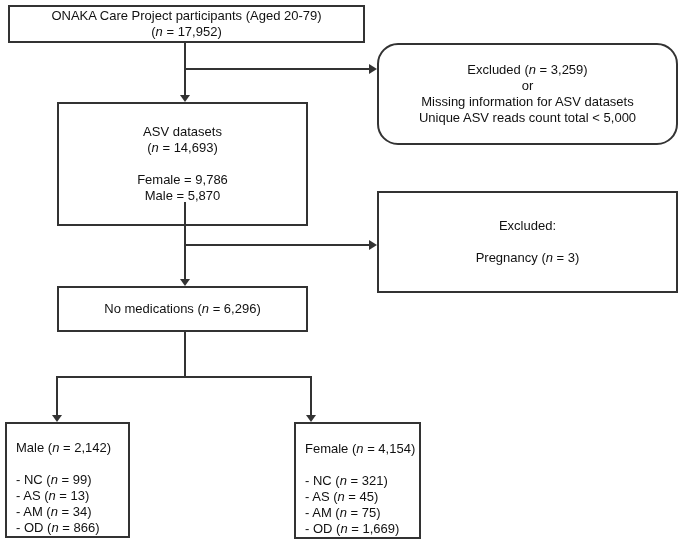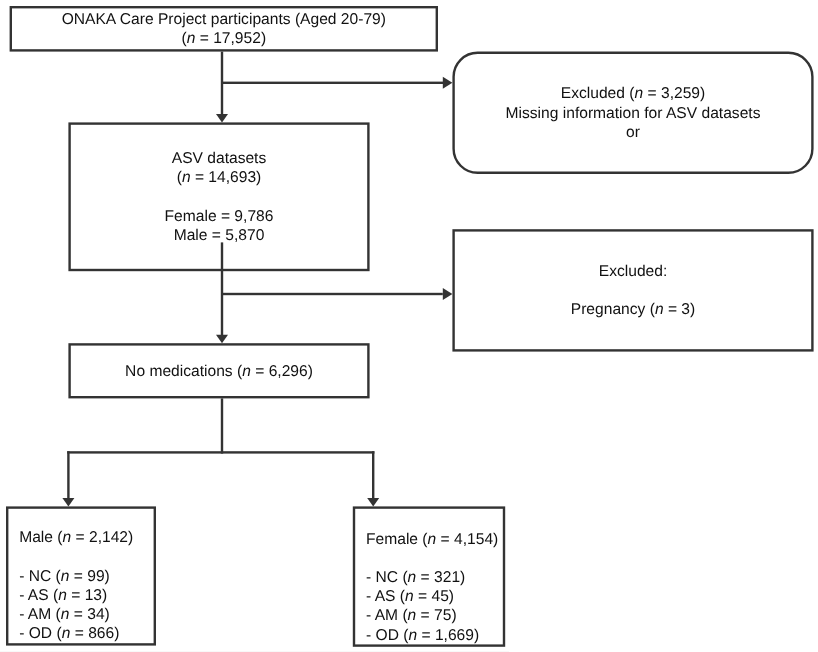--- a/index.html
+++ b/index.html
@@ -79,22 +79,23 @@
 
 <div id="figure">
 
   <div class="box align-center" id="box-participants">
       <div class="line">ONAKA Care Project participants (Aged 20-79)</div>
       <div class="line">(<i>n</i> = 17,952)</div>
     </div>
 
   <div class="box align-center" id="box-excluded-asv">
       <div class="line">Excluded (<i>n</i> = 3,259)</div>
+      <div class="line">or</div>
       <div class="line">Missing information for ASV datasets</div>
-      <div class="line">or</div>
+      <div class="line">Unique ASV reads count total &lt; 5,000</div>
     </div>
 
   <div class="box align-center" id="box-asv-datasets">
       <div class="line">ASV datasets</div>
       <div class="line">(<i>n</i> = 14,693)</div>
       <div class="line">&nbsp;</div>
       <div class="line">Female = 9,786</div>
       <div class="line">Male = 5,870</div>
     </div>
 

